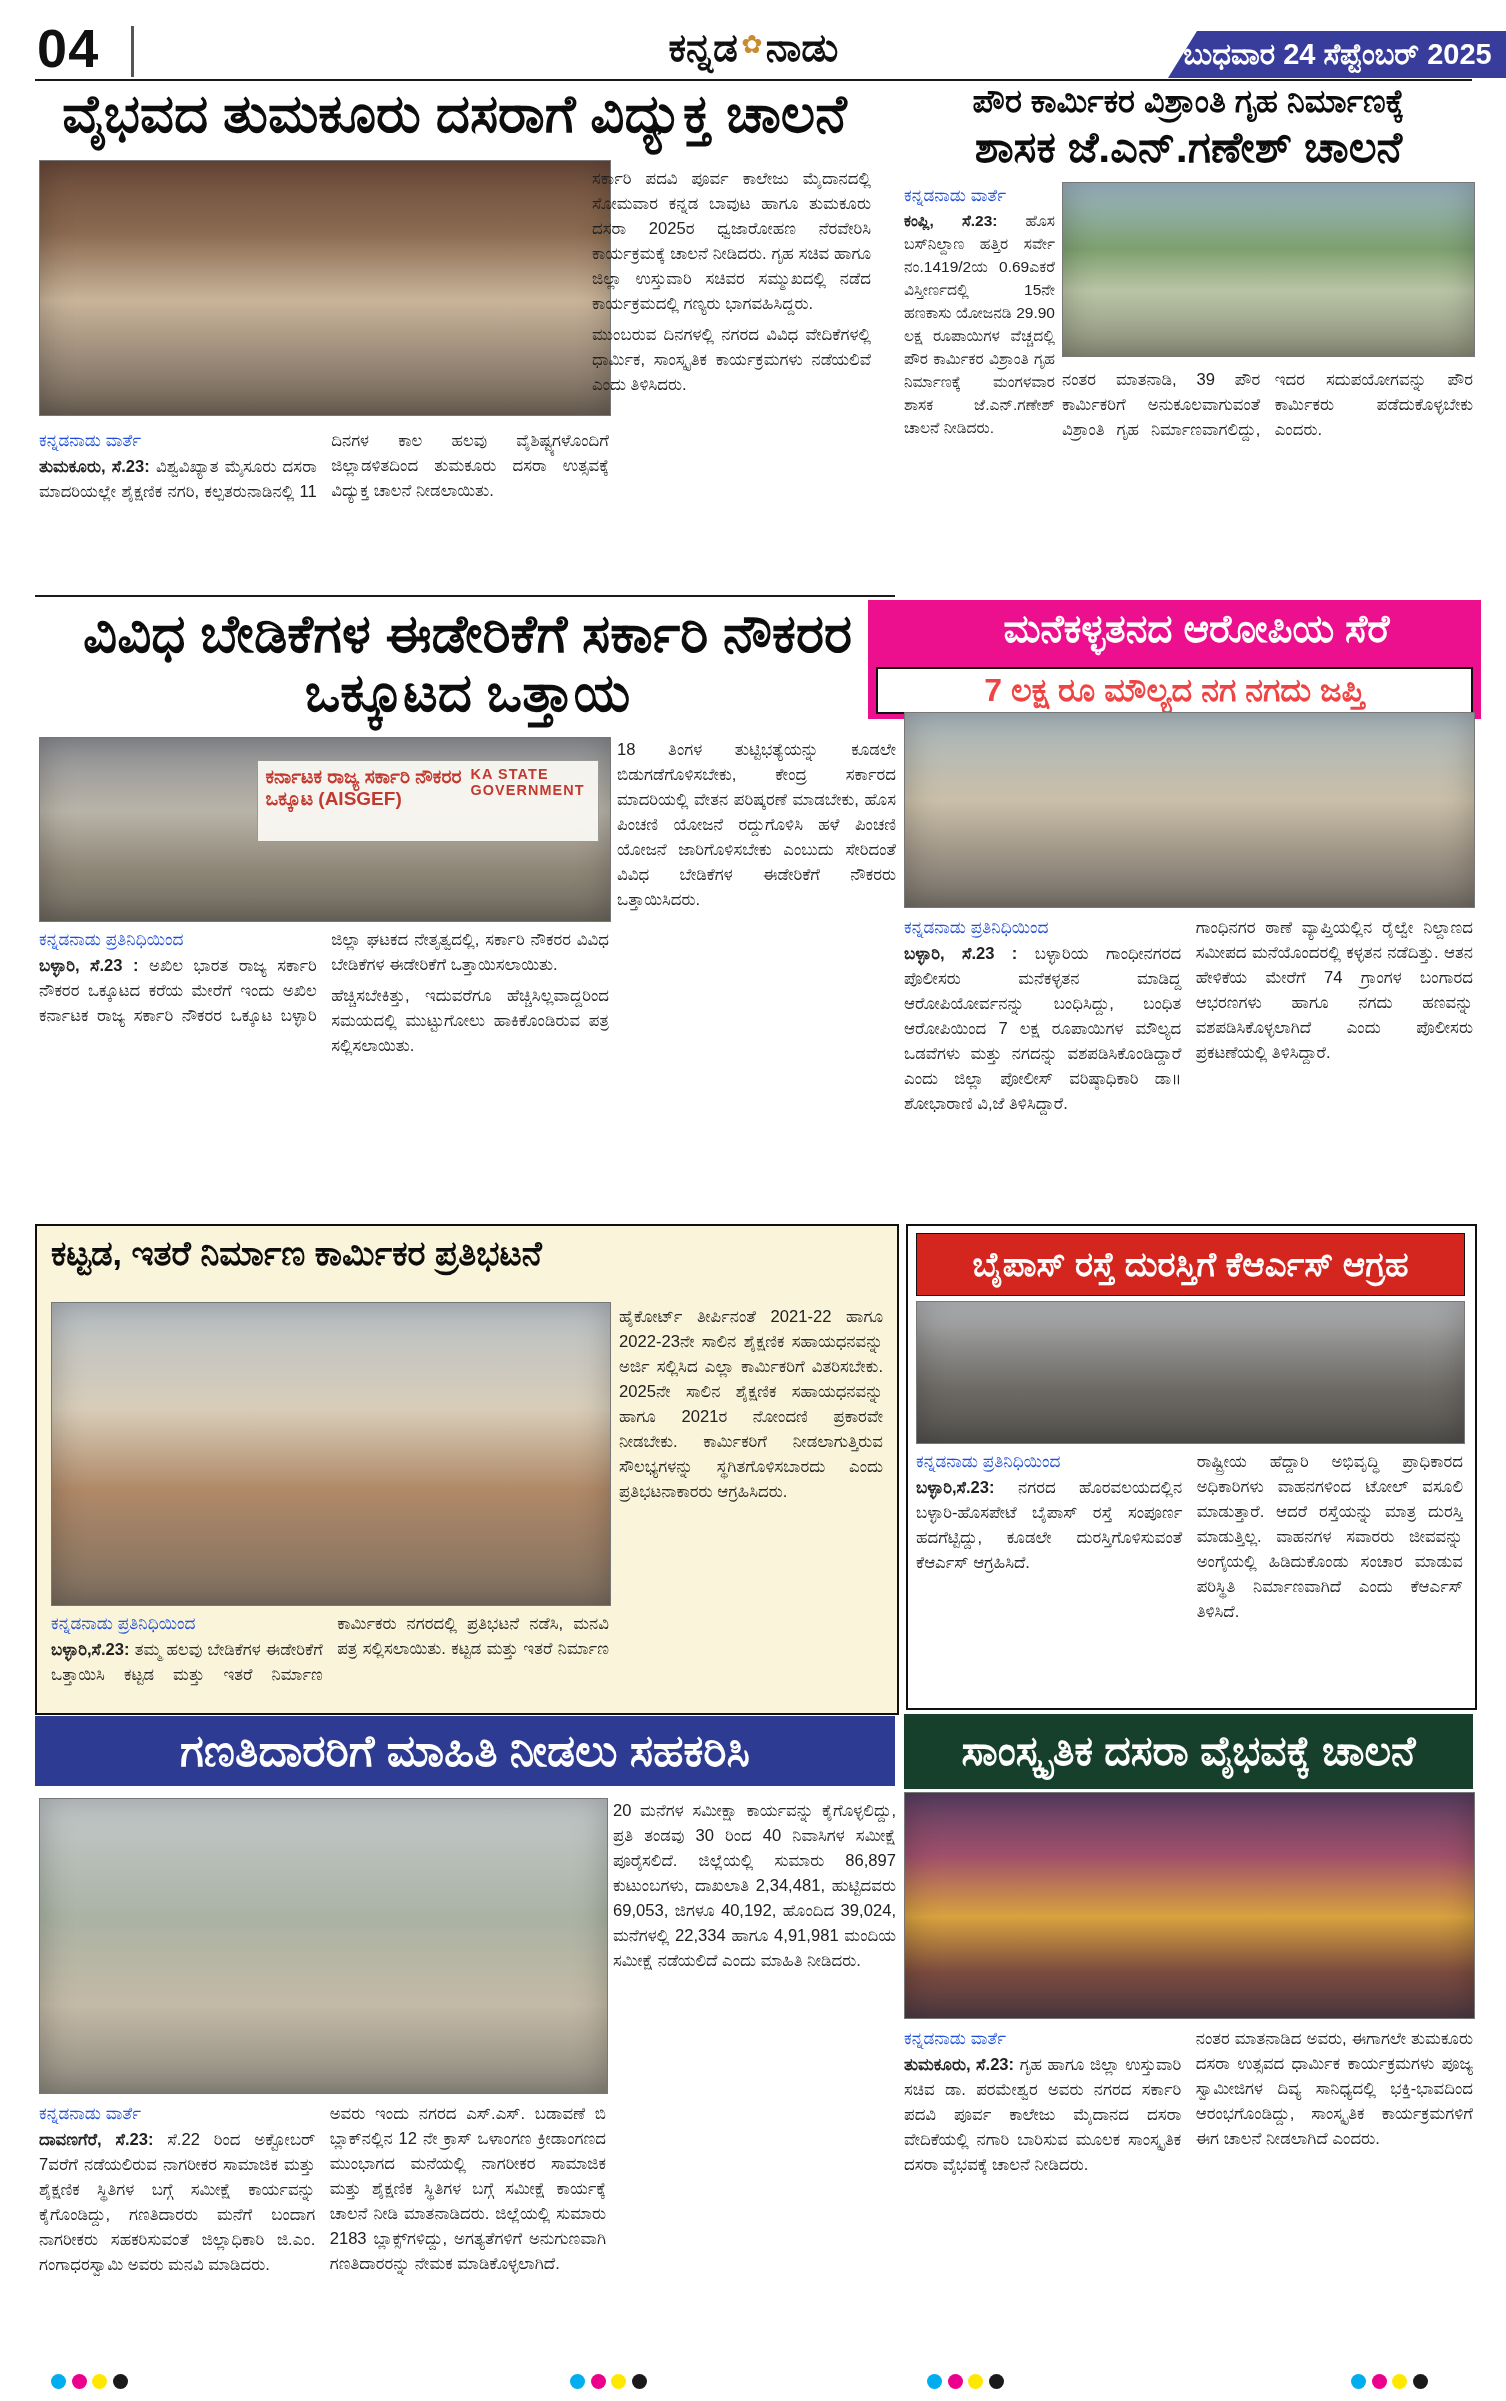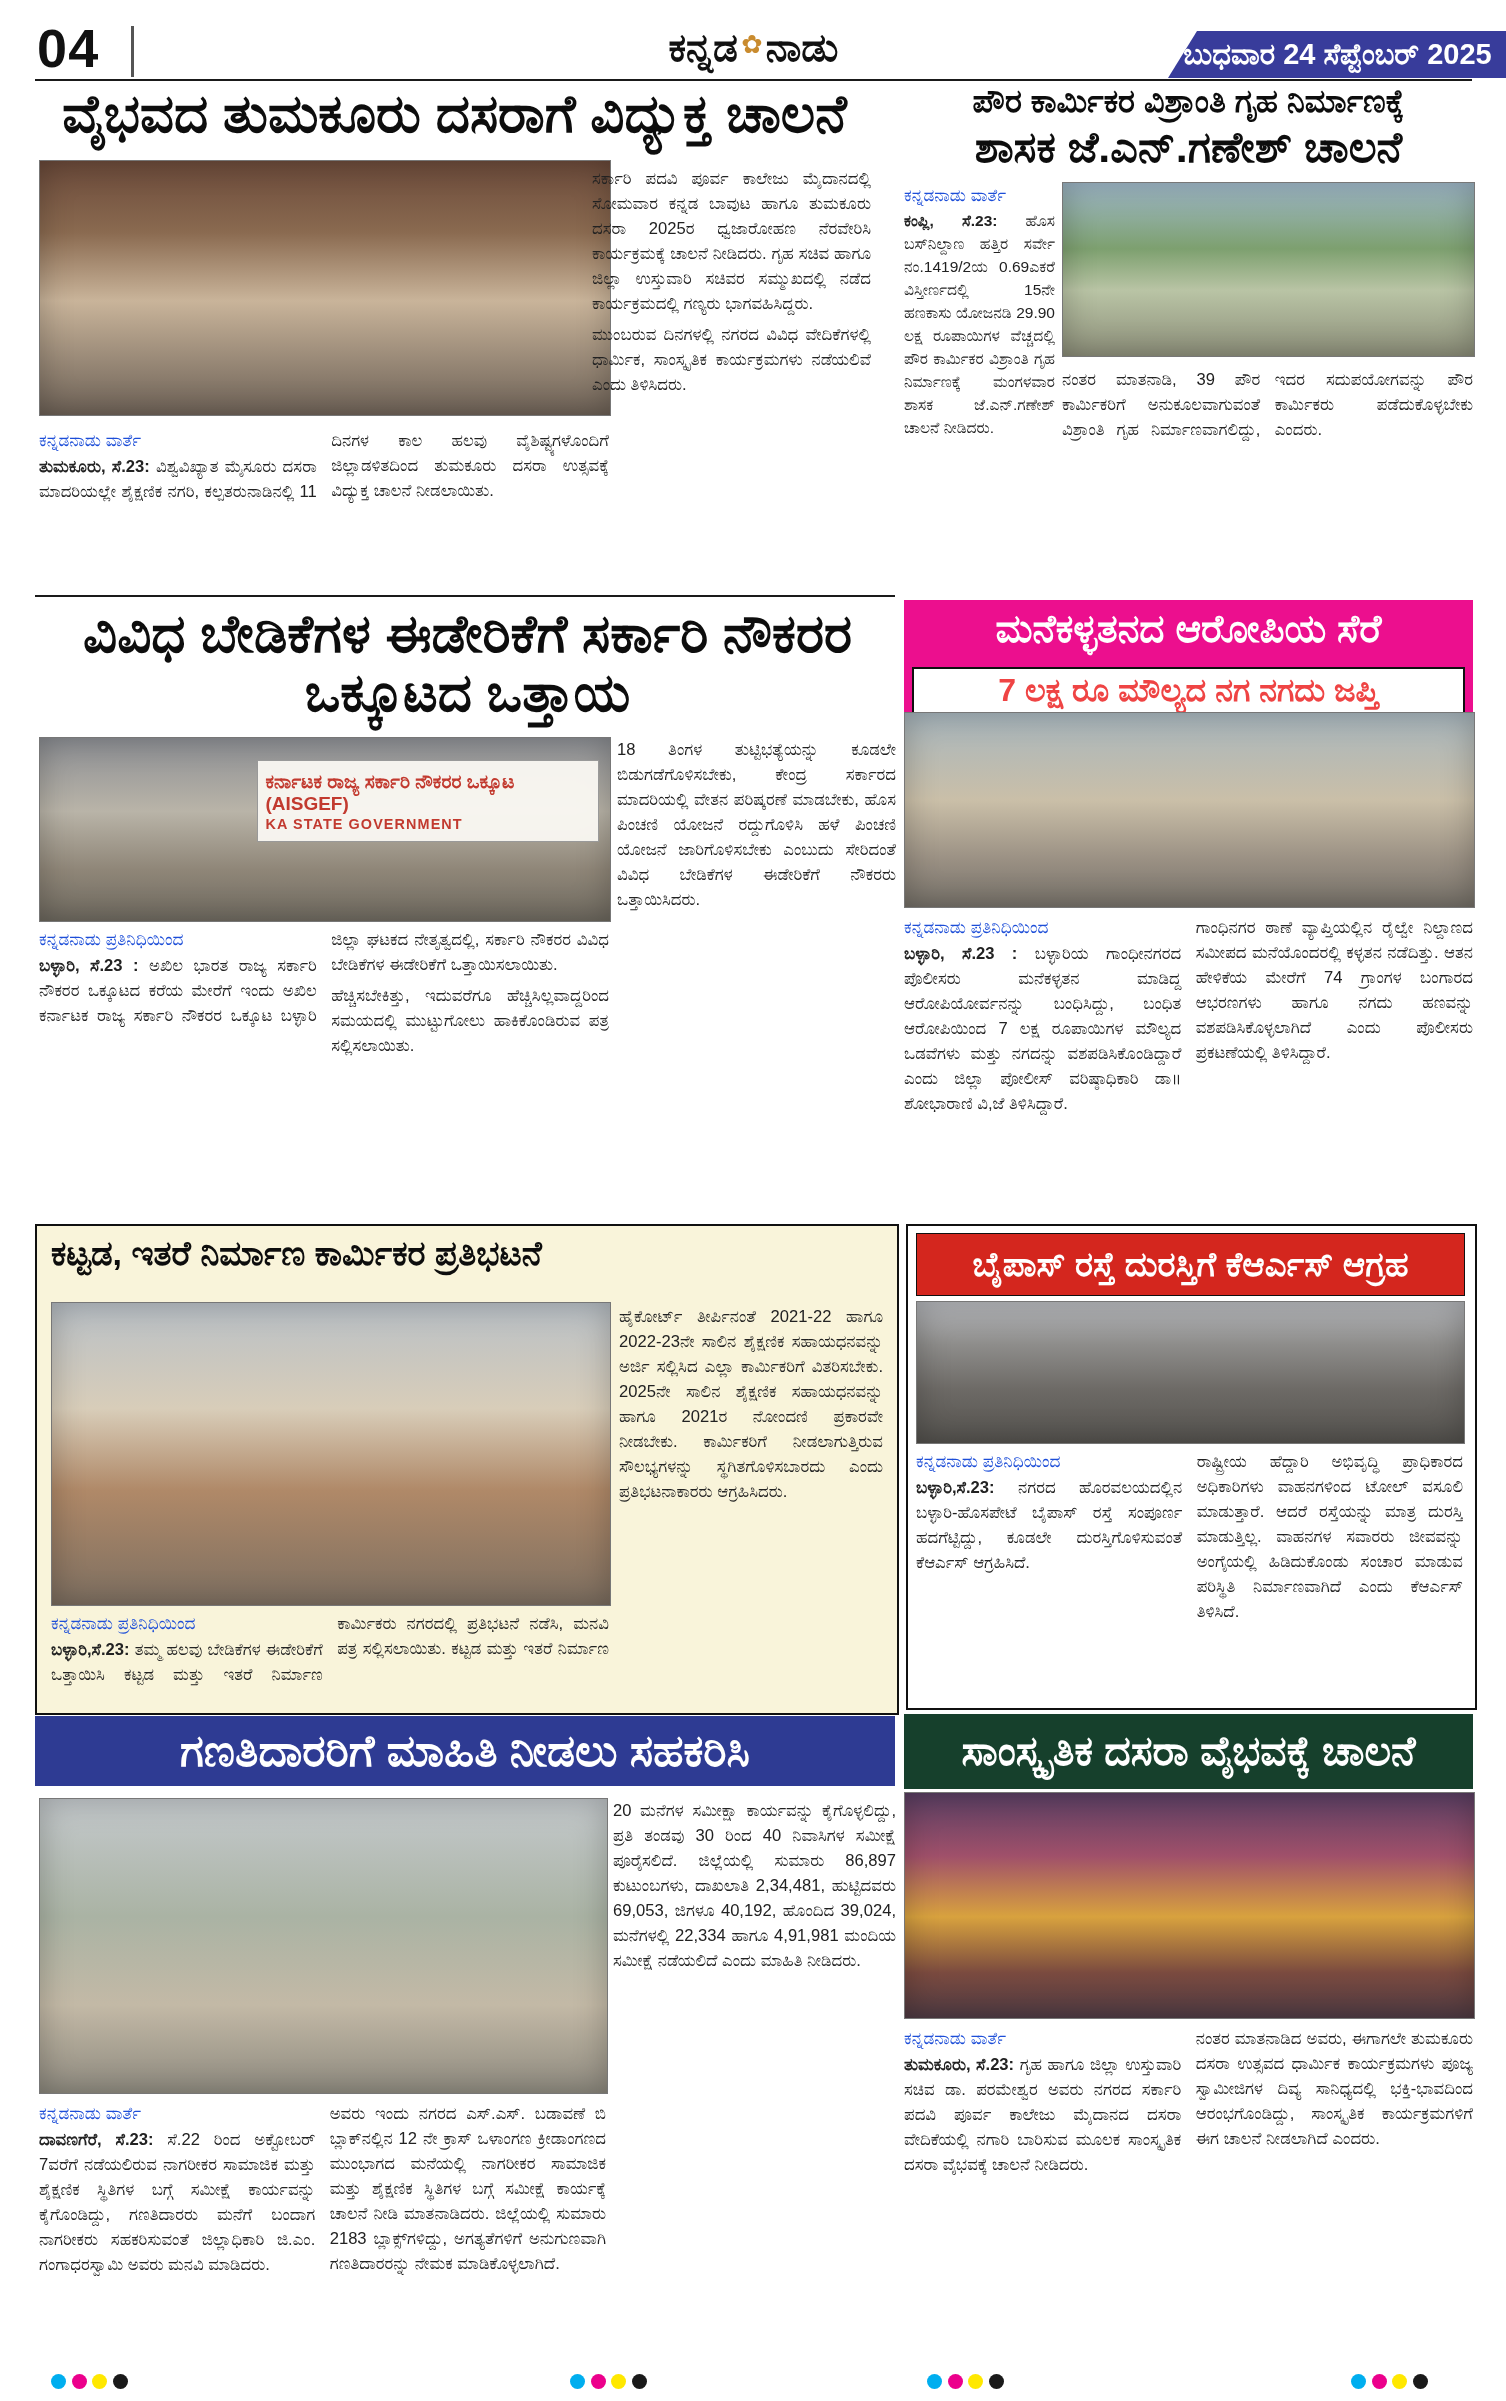--- a/index.html
+++ b/index.html
@@ -28,21 +28,21 @@
   .photo{border:0.6px solid #777;box-shadow:inset 0 0 33px rgba(0,0,0,.25);}
   .ph1{background:linear-gradient(180deg,#6b4a3a 0%,#8a6a50 28%,#c9b49a 55%,#9a8a78 78%,#6e6257 100%);}
   .ph2{background:linear-gradient(180deg,#9fb8c8 0%,#7da06f 38%,#b9c4a5 62%,#8d8f7a 100%);}
   .ph3{background:linear-gradient(180deg,#8d8f94 0%,#b9b4a8 40%,#8f8678 72%,#6f6a60 100%);}
   .ph4{background:linear-gradient(180deg,#a8b6bd 0%,#cabfa8 45%,#9b9184 75%,#767169 100%);}
   .ph5{background:linear-gradient(180deg,#b9c0c6 0%,#d8cdb9 35%,#b08968 62%,#7d6f61 100%);}
   .ph6{background:linear-gradient(180deg,#b7b9bd 0%,#8e8d8b 30%,#6d6a66 62%,#54524e 100%);}
   .ph7{background:linear-gradient(180deg,#c4c9cc 0%,#aab3a4 40%,#c3b9a6 70%,#8f8b80 100%);}
   .ph8{background:linear-gradient(180deg,#5a3f63 0%,#a0506a 28%,#d8a23e 55%,#7a4a3f 80%,#4f3b44 100%);}
   .photo-banner{position:absolute;left:38%;top:12%;right:2%;height:38%;background:rgba(250,248,242,.95);
-                border:0.6px solid #999;padding:5.5px 7.8px;display:flex;flex-direction:column;justify-content:center;gap:1px;}
+                border:0.6px solid #999;padding:5.5px 7.8px;display:flex;flex-direction:row;justify-content:center;gap:1px;}
   .photo-banner .bl1{color:#c23a2f;font-weight:800;font-size:19px;}
   .photo-banner .bl2{color:#c23a2f;font-weight:800;font-size:14.4px;letter-spacing:1.1px;}
   
   .pinkbox{background:#ec0f8e;}
   .pink-title{color:#fff;font-size:39px;font-weight:900;text-align:center;line-height:58px;}
   .whitebox{background:#fff;border:2.2px solid #101010;display:flex;align-items:center;justify-content:center;}
   .whitebox span{font-size:32px;font-weight:900;color:#ef4444;}
   .creambox{background:#f9f4da;border:2.8px solid #101010;}
   .redbanner{background:#d4261e;border:1.7px solid #101010;display:flex;align-items:center;justify-content:center;}
   .redbanner span{color:#fff;font-size:34px;font-weight:900;}
@@ -102,21 +102,21 @@
 </div>
 <div class="abs body-txt" style="left:617px;top:737px;width:279px;height:477px;overflow:hidden;">
   <p class="para">18 ತಿಂಗಳ ತುಟ್ಟಿಭತ್ಯೆಯನ್ನು ಕೂಡಲೇ ಬಿಡುಗಡೆಗೊಳಿಸಬೇಕು, ಕೇಂದ್ರ ಸರ್ಕಾರದ ಮಾದರಿಯಲ್ಲಿ ವೇತನ ಪರಿಷ್ಕರಣೆ ಮಾಡಬೇಕು, ಹೊಸ ಪಿಂಚಣಿ ಯೋಜನೆ ರದ್ದುಗೊಳಿಸಿ ಹಳೆ ಪಿಂಚಣಿ ಯೋಜನೆ ಜಾರಿಗೊಳಿಸಬೇಕು ಎಂಬುದು ಸೇರಿದಂತೆ ವಿವಿಧ ಬೇಡಿಕೆಗಳ ಈಡೇರಿಕೆಗೆ ನೌಕರರು ಒತ್ತಾಯಿಸಿದರು.</p>
 </div>
 <div class="abs body-txt cols2" style="left:39px;top:927px;width:570px;height:288px;overflow:hidden;">
   <div class="byline">ಕನ್ನಡನಾಡು ಪ್ರತಿನಿಧಿಯಿಂದ</div>
   <p class="para"><span class="dl">ಬಳ್ಳಾರಿ, ಸೆ.23 :</span> <span>ಅಖಿಲ ಭಾರತ ರಾಜ್ಯ ಸರ್ಕಾರಿ ನೌಕರರ ಒಕ್ಕೂಟದ ಕರೆಯ ಮೇರೆಗೆ ಇಂದು ಅಖಿಲ ಕರ್ನಾಟಕ ರಾಜ್ಯ ಸರ್ಕಾರಿ ನೌಕರರ ಒಕ್ಕೂಟ ಬಳ್ಳಾರಿ ಜಿಲ್ಲಾ ಘಟಕದ ನೇತೃತ್ವದಲ್ಲಿ, ಸರ್ಕಾರಿ ನೌಕರರ ವಿವಿಧ ಬೇಡಿಕೆಗಳ ಈಡೇರಿಕೆಗೆ ಒತ್ತಾಯಿಸಲಾಯಿತು.</span></p>
   <p class="para">ಹೆಚ್ಚಿಸಬೇಕಿತ್ತು, ಇದುವರೆಗೂ ಹೆಚ್ಚಿಸಿಲ್ಲವಾದ್ದರಿಂದ ಸಮಯದಲ್ಲಿ ಮುಟ್ಟುಗೋಲು ಹಾಕಿಕೊಂಡಿರುವ ಪತ್ರ ಸಲ್ಲಿಸಲಾಯಿತು.</p>
 </div>
 
-<div class="abs pinkbox" style="left:904px;top:600px;width:569px;height:119px;">
+<div class="abs pinkbox" style="left:868px;top:600px;width:569px;height:119px;padding-left:44px;">
   <div class="pink-title">ಮನೆಕಳ್ಳತನದ ಆರೋಪಿಯ ಸೆರೆ</div>
   <div class="whitebox" style="position:absolute;left:7.8px;right:7.8px;bottom:5.5px;height:43px;">
     <span>7 ಲಕ್ಷ ರೂ ಮೌಲ್ಯದ ನಗ ನಗದು ಜಪ್ತಿ</span>
   </div>
 </div>
 <div class="abs photo ph4" style="left:904px;top:712px;width:569px;height:194px;"></div>
 <div class="abs body-txt cols2" style="left:904px;top:915px;width:569px;height:302px;overflow:hidden;">
   <div class="byline">ಕನ್ನಡನಾಡು ಪ್ರತಿನಿಧಿಯಿಂದ</div>
   <p class="para"><span class="dl">ಬಳ್ಳಾರಿ, ಸೆ.23 :</span> <span>ಬಳ್ಳಾರಿಯ ಗಾಂಧೀನಗರದ ಪೊಲೀಸರು ಮನೆಕಳ್ಳತನ ಮಾಡಿದ್ದ ಆರೋಪಿಯೋರ್ವನನ್ನು ಬಂಧಿಸಿದ್ದು, ಬಂಧಿತ ಆರೋಪಿಯಿಂದ 7 ಲಕ್ಷ ರೂಪಾಯಿಗಳ ಮೌಲ್ಯದ ಒಡವೆಗಳು ಮತ್ತು ನಗದನ್ನು ವಶಪಡಿಸಿಕೊಂಡಿದ್ದಾರೆ ಎಂದು ಜಿಲ್ಲಾ ಪೋಲೀಸ್ ವರಿಷ್ಠಾಧಿಕಾರಿ ಡಾ॥ಶೋಭಾರಾಣಿ ವಿ,ಜೆ ತಿಳಿಸಿದ್ದಾರೆ.</span></p>
   <p class="para">ಗಾಂಧಿನಗರ ಠಾಣೆ ವ್ಯಾಪ್ತಿಯಲ್ಲಿನ ರೈಲ್ವೇ ನಿಲ್ದಾಣದ ಸಮೀಪದ ಮನೆಯೊಂದರಲ್ಲಿ ಕಳ್ಳತನ ನಡೆದಿತ್ತು. ಆತನ ಹೇಳಿಕೆಯ ಮೇರೆಗೆ 74 ಗ್ರಾಂಗಳ ಬಂಗಾರದ ಆಭರಣಗಳು ಹಾಗೂ ನಗದು ಹಣವನ್ನು ವಶಪಡಿಸಿಕೊಳ್ಳಲಾಗಿದೆ ಎಂದು ಪೊಲೀಸರು ಪ್ರಕಟಣೆಯಲ್ಲಿ ತಿಳಿಸಿದ್ದಾರೆ.</p>

